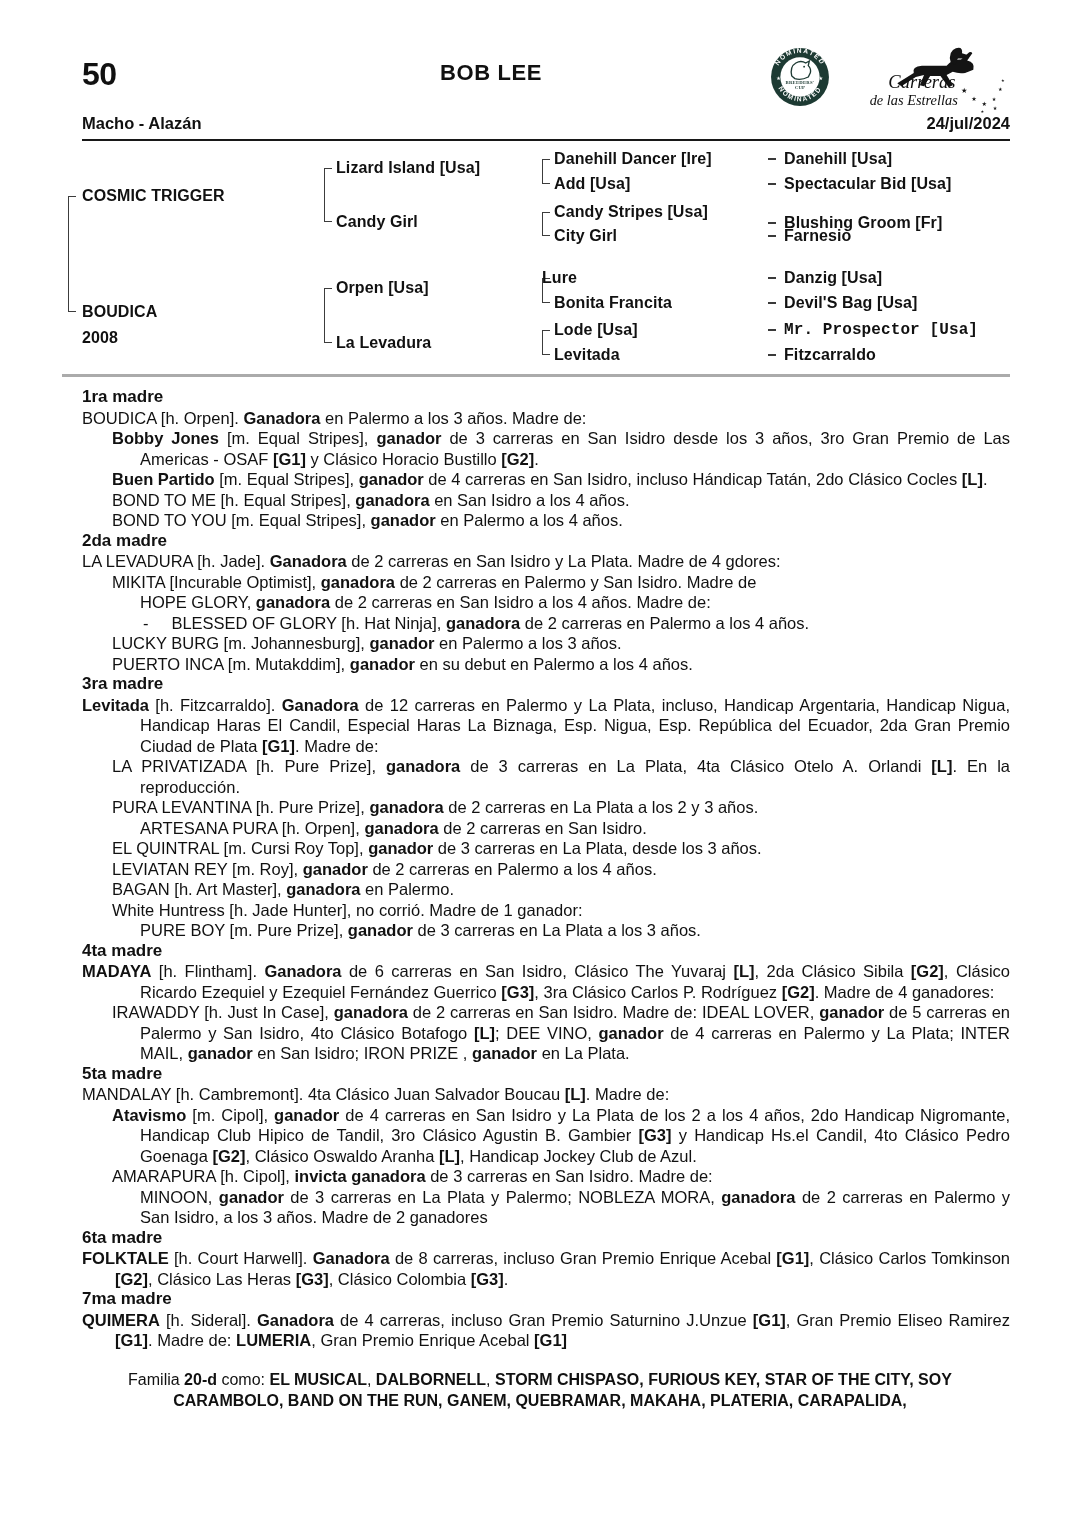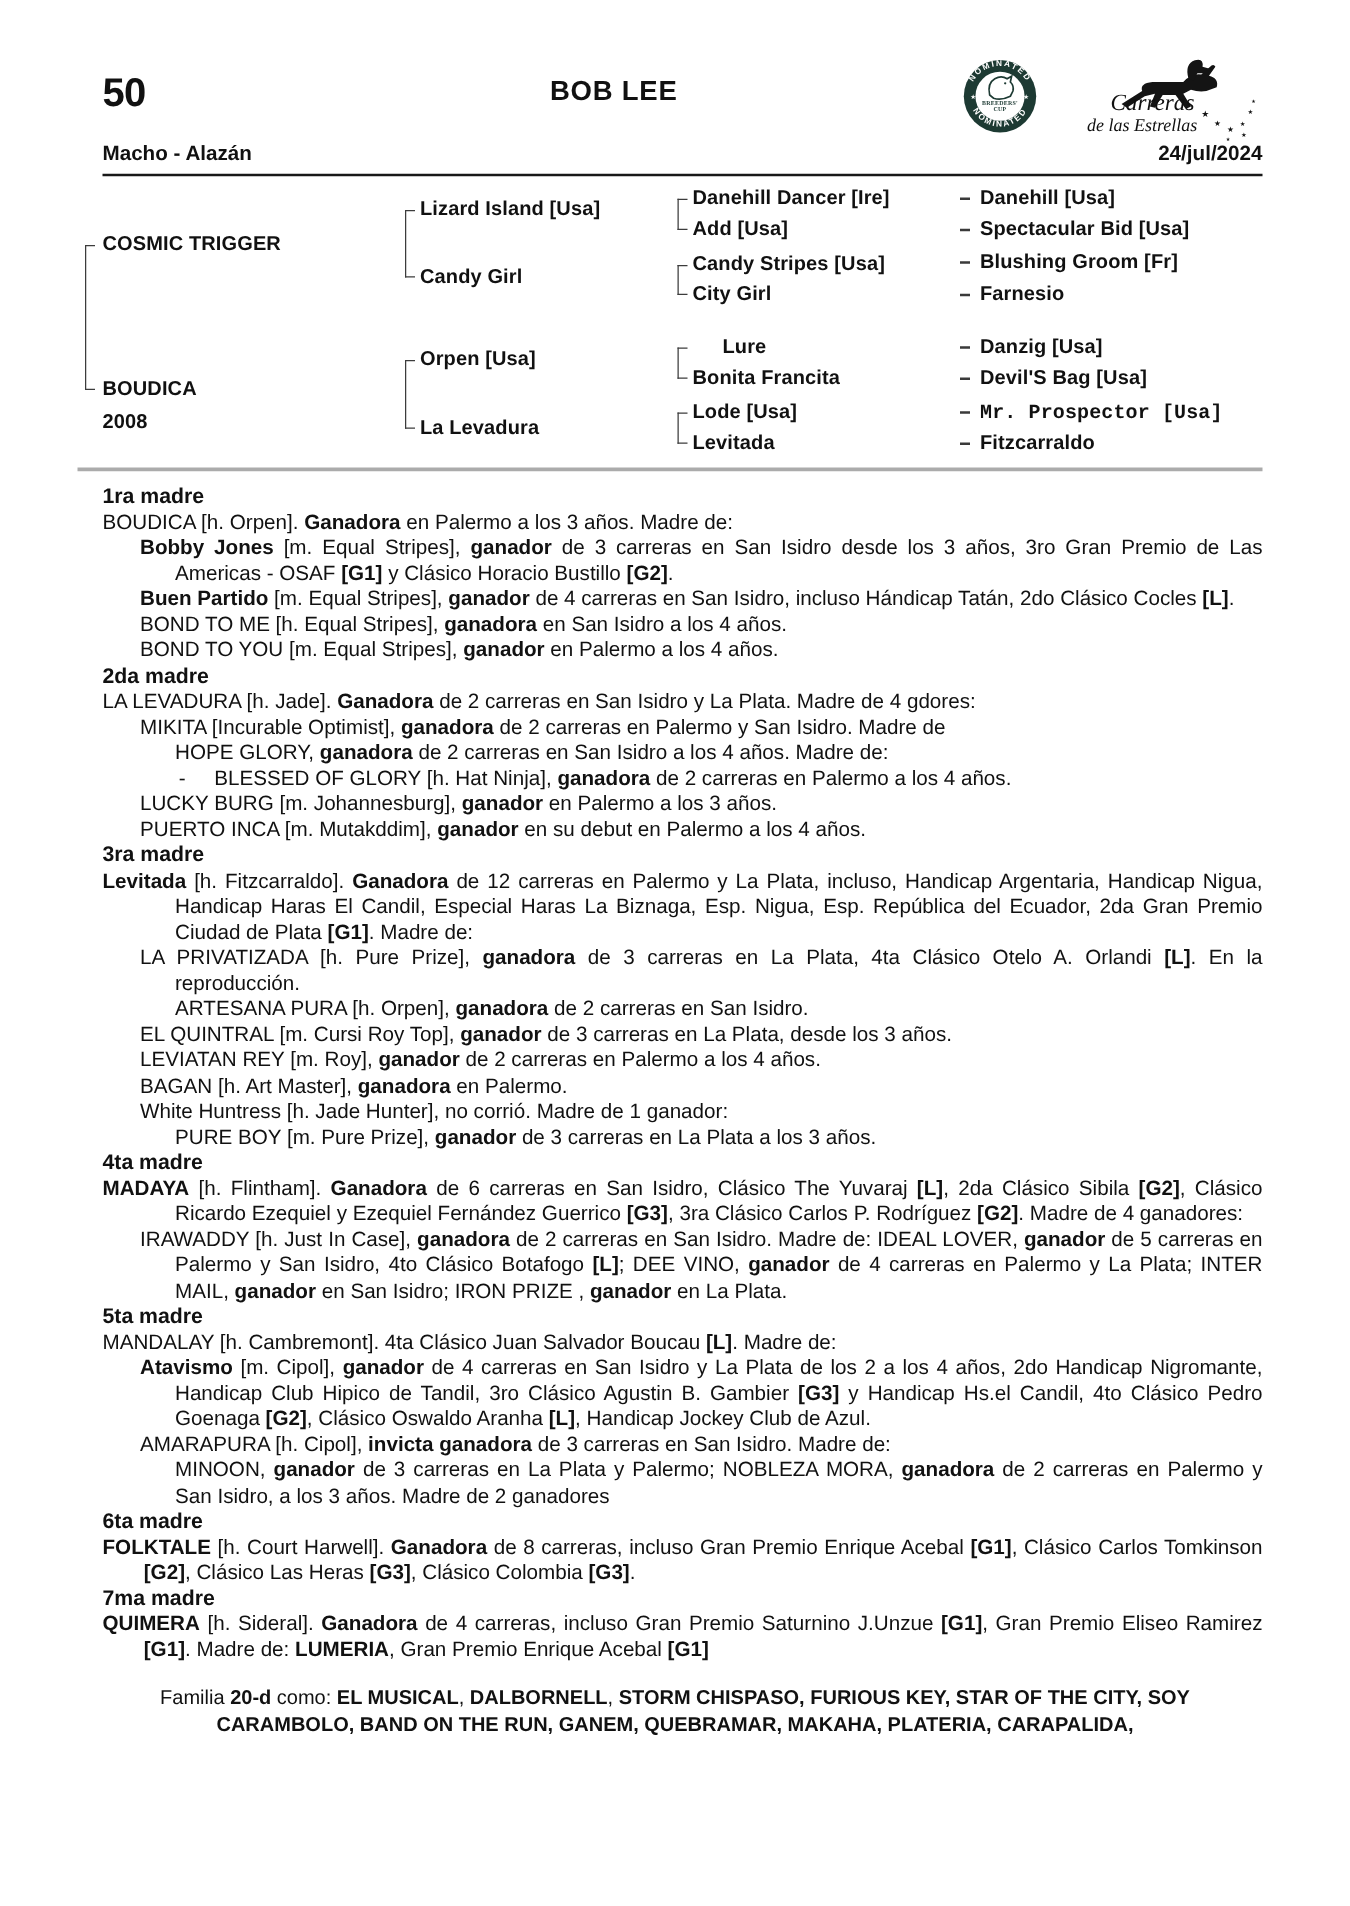--- a/index.html
+++ b/index.html
@@ -113,34 +113,34 @@
     <div class="pname" style="left:274px; top:189px;">La Levadura</div>
 
     <div class="br" style="left:480px; top:14px;  height:25px;"></div>
     <div class="br" style="left:480px; top:67px;  height:24px;"></div>
     <div class="br" style="left:480px; top:133px; height:25px;"></div>
     <div class="br" style="left:480px; top:185px; height:25px;"></div>
     <div class="pname" style="left:492px; top:5px;">Danehill Dancer [Ire]</div>
     <div class="pname" style="left:492px; top:30px;">Add [Usa]</div>
     <div class="pname" style="left:492px; top:58px;">Candy Stripes [Usa]</div>
     <div class="pname" style="left:492px; top:82px;">City Girl</div>
-    <div class="pname" style="left:516px; top:124px;">Lure</div>
+    <div class="pname" style="left:480px; top:124px;">Lure</div>
     <div class="pname" style="left:492px; top:149px;">Bonita Francita</div>
     <div class="pname" style="left:492px; top:176px;">Lode [Usa]</div>
     <div class="pname" style="left:492px; top:201px;">Levitada</div>
 
     <div class="pname pn4" style="left:706px; top:5px;">
         <span class="g4dash"></span>
         <span>Danehill [Usa]</span>
       </div>
     <div class="pname pn4" style="left:706px; top:30px;">
         <span class="g4dash"></span>
         <span>Spectacular Bid [Usa]</span>
       </div>
-    <div class="pname pn4" style="left:706px; top:56px;">
+    <div class="pname pn4" style="left:706px; top:69px;">
         <span class="g4dash"></span>
         <span>Blushing Groom [Fr]</span>
       </div>
     <div class="pname pn4" style="left:706px; top:82px;">
         <span class="g4dash"></span>
         <span>Farnesio</span>
       </div>
     <div class="pname pn4" style="left:706px; top:124px;">
         <span class="g4dash"></span>
         <span>Danzig [Usa]</span>
@@ -169,20 +169,21 @@
       <div class="sec-heading">2da madre</div>
       <p class="para l0"><span>LA LEVADURA [h. Jade]. </span><span class="b">Ganadora</span><span> de 2 carreras en San Isidro y La Plata. Madre de 4 gdores:</span></p>
       <p class="para l1"><span>MIKITA [Incurable Optimist], </span><span class="b">ganadora</span><span> de 2 carreras en Palermo y San Isidro. Madre de</span></p>
       <p class="para l2"><span>HOPE GLORY, </span><span class="b">ganadora</span><span> de 2 carreras en San Isidro a los 4 años. Madre de:</span></p>
       <p class="para l3"><span>-&nbsp;&nbsp;&nbsp;&nbsp;&nbsp;BLESSED OF GLORY [h. Hat Ninja], </span><span class="b">ganadora</span><span> de 2 carreras en Palermo a los 4 años.</span></p>
       <p class="para l1"><span>LUCKY BURG [m. Johannesburg], </span><span class="b">ganador</span><span> en Palermo a los 3 años.</span></p>
       <p class="para l1"><span>PUERTO INCA [m. Mutakddim], </span><span class="b">ganador</span><span> en su debut en Palermo a los 4 años.</span></p>
       <div class="sec-heading">3ra madre</div>
       <p class="para l0"><span class="b">Levitada</span><span> [h. Fitzcarraldo]. </span><span class="b">Ganadora</span><span> de 12 carreras en Palermo y La Plata, incluso, Handicap Argentaria, Handicap Nigua, Handicap Haras El Candil, Especial Haras La Biznaga, Esp. Nigua, Esp. República del Ecuador, 2da Gran Premio Ciudad de Plata </span><span class="b">[G1]</span><span>. Madre de:</span></p>
       <p class="para l1"><span>LA PRIVATIZADA [h. Pure Prize], </span><span class="b">ganadora</span><span> de 3 carreras en La Plata, 4ta Clásico Otelo A. Orlandi </span><span class="b">[L]</span><span>. En la reproducción.</span></p>
+      <p class="para l1"><span>PURA LEVANTINA [h. Pure Prize], </span><span class="b">ganadora</span><span> de 2 carreras en La Plata a los 2 y 3 años.</span></p>
       <p class="para l2"><span>ARTESANA PURA [h. Orpen], </span><span class="b">ganadora</span><span> de 2 carreras en San Isidro.</span></p>
       <p class="para l1"><span>EL QUINTRAL [m. Cursi Roy Top], </span><span class="b">ganador</span><span> de 3 carreras en La Plata, desde los 3 años.</span></p>
       <p class="para l1"><span>LEVIATAN REY [m. Roy], </span><span class="b">ganador</span><span> de 2 carreras en Palermo a los 4 años.</span></p>
       <p class="para l1"><span>BAGAN [h. Art Master], </span><span class="b">ganadora</span><span> en Palermo.</span></p>
       <p class="para l1"><span>White Huntress [h. Jade Hunter], no corrió. Madre de 1 ganador:</span></p>
       <p class="para l2"><span>PURE BOY [m. Pure Prize], </span><span class="b">ganador</span><span> de 3 carreras en La Plata a los 3 años.</span></p>
       <div class="sec-heading">4ta madre</div>
       <p class="para l0"><span class="b">MADAYA</span><span> [h. Flintham]. </span><span class="b">Ganadora</span><span> de 6 carreras en San Isidro, Clásico The Yuvaraj </span><span class="b">[L]</span><span>, 2da Clásico Sibila </span><span class="b">[G2]</span><span>, Clásico Ricardo Ezequiel y Ezequiel Fernández Guerrico </span><span class="b">[G3]</span><span>, 3ra Clásico Carlos P. Rodríguez </span><span class="b">[G2]</span><span>. Madre de 4 ganadores:</span></p>
       <p class="para l1"><span>IRAWADDY [h. Just In Case], </span><span class="b">ganadora</span><span> de 2 carreras en San Isidro. Madre de: IDEAL LOVER, </span><span class="b">ganador</span><span> de 5 carreras en Palermo y San Isidro, 4to Clásico Botafogo </span><span class="b">[L]</span><span>; DEE VINO, </span><span class="b">ganador</span><span> de 4 carreras en Palermo y La Plata; INTER MAIL, </span><span class="b">ganador</span><span> en San Isidro; IRON PRIZE , </span><span class="b">ganador</span><span> en La Plata.</span></p>
       <div class="sec-heading">5ta madre</div>

